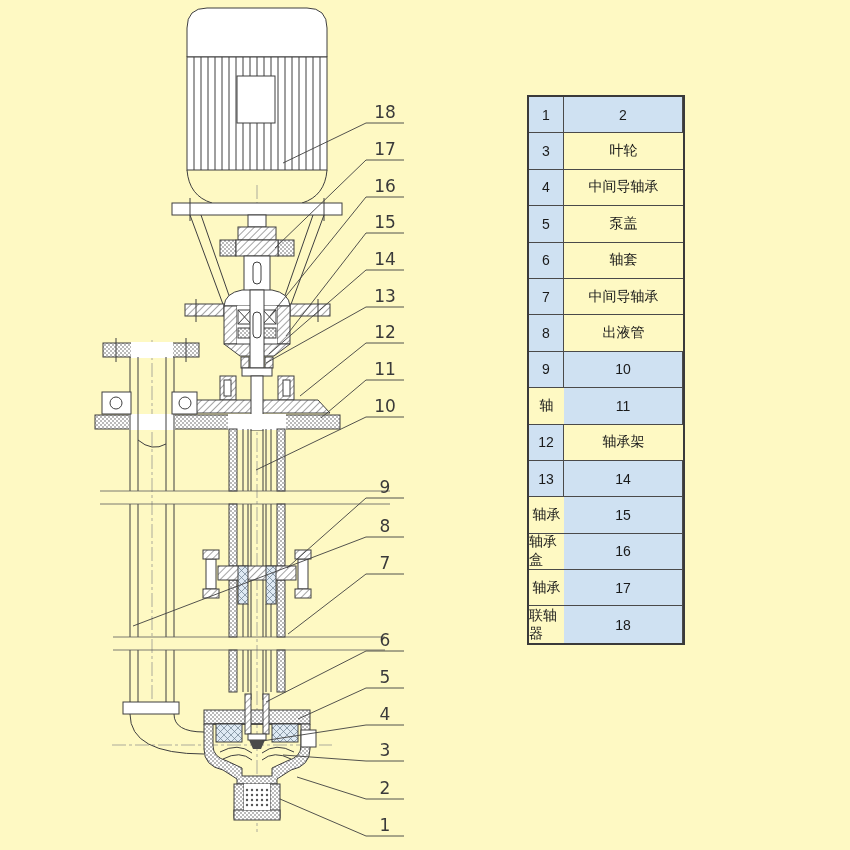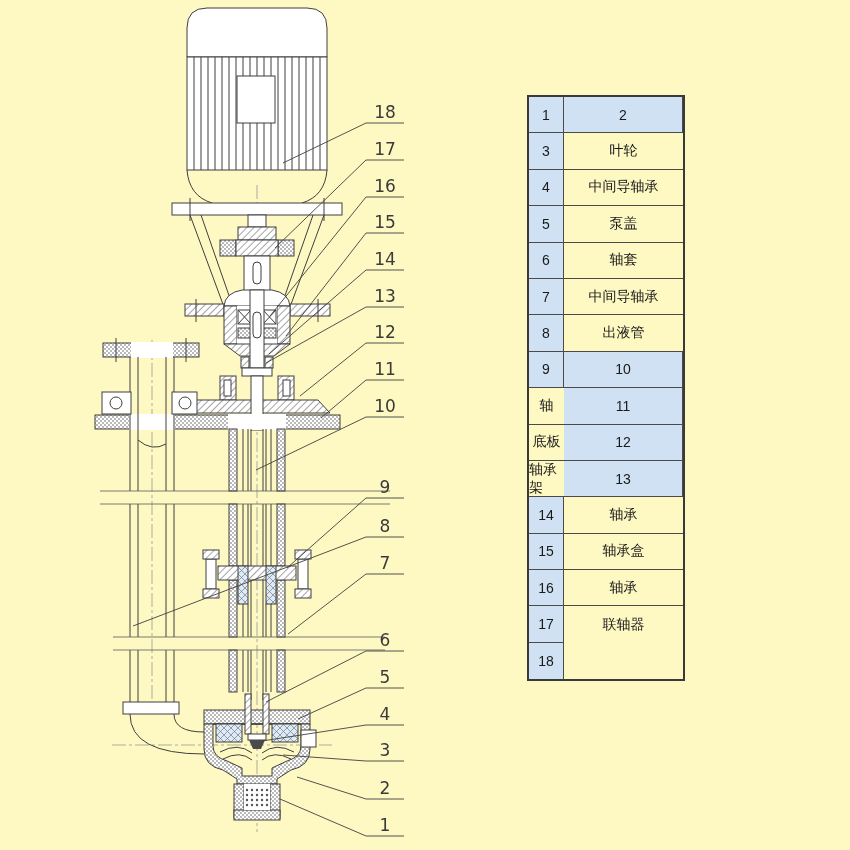--- a/index.html
+++ b/index.html
@@ -301,21 +301,20 @@
   <div class="tcell tnum">6</div>
   <div class="tcell tname">轴套</div>
   <div class="tcell tnum">7</div>
   <div class="tcell tname">中间导轴承</div>
   <div class="tcell tnum">8</div>
   <div class="tcell tname">出液管</div>
   <div class="tcell tnum">9</div>
   <div class="tcell tnum">10</div>
   <div class="tcell tname">轴</div>
   <div class="tcell tnum">11</div>
-  <div class="tcell tname">底板</div>
   <div class="tcell tnum">12</div>
   <div class="tcell tname">轴承架</div>
   <div class="tcell tnum">13</div>
   <div class="tcell tnum">14</div>
   <div class="tcell tname">轴承</div>
   <div class="tcell tnum">15</div>
   <div class="tcell tname">轴承盒</div>
   <div class="tcell tnum">16</div>
   <div class="tcell tname">轴承</div>
   <div class="tcell tnum">17</div>

